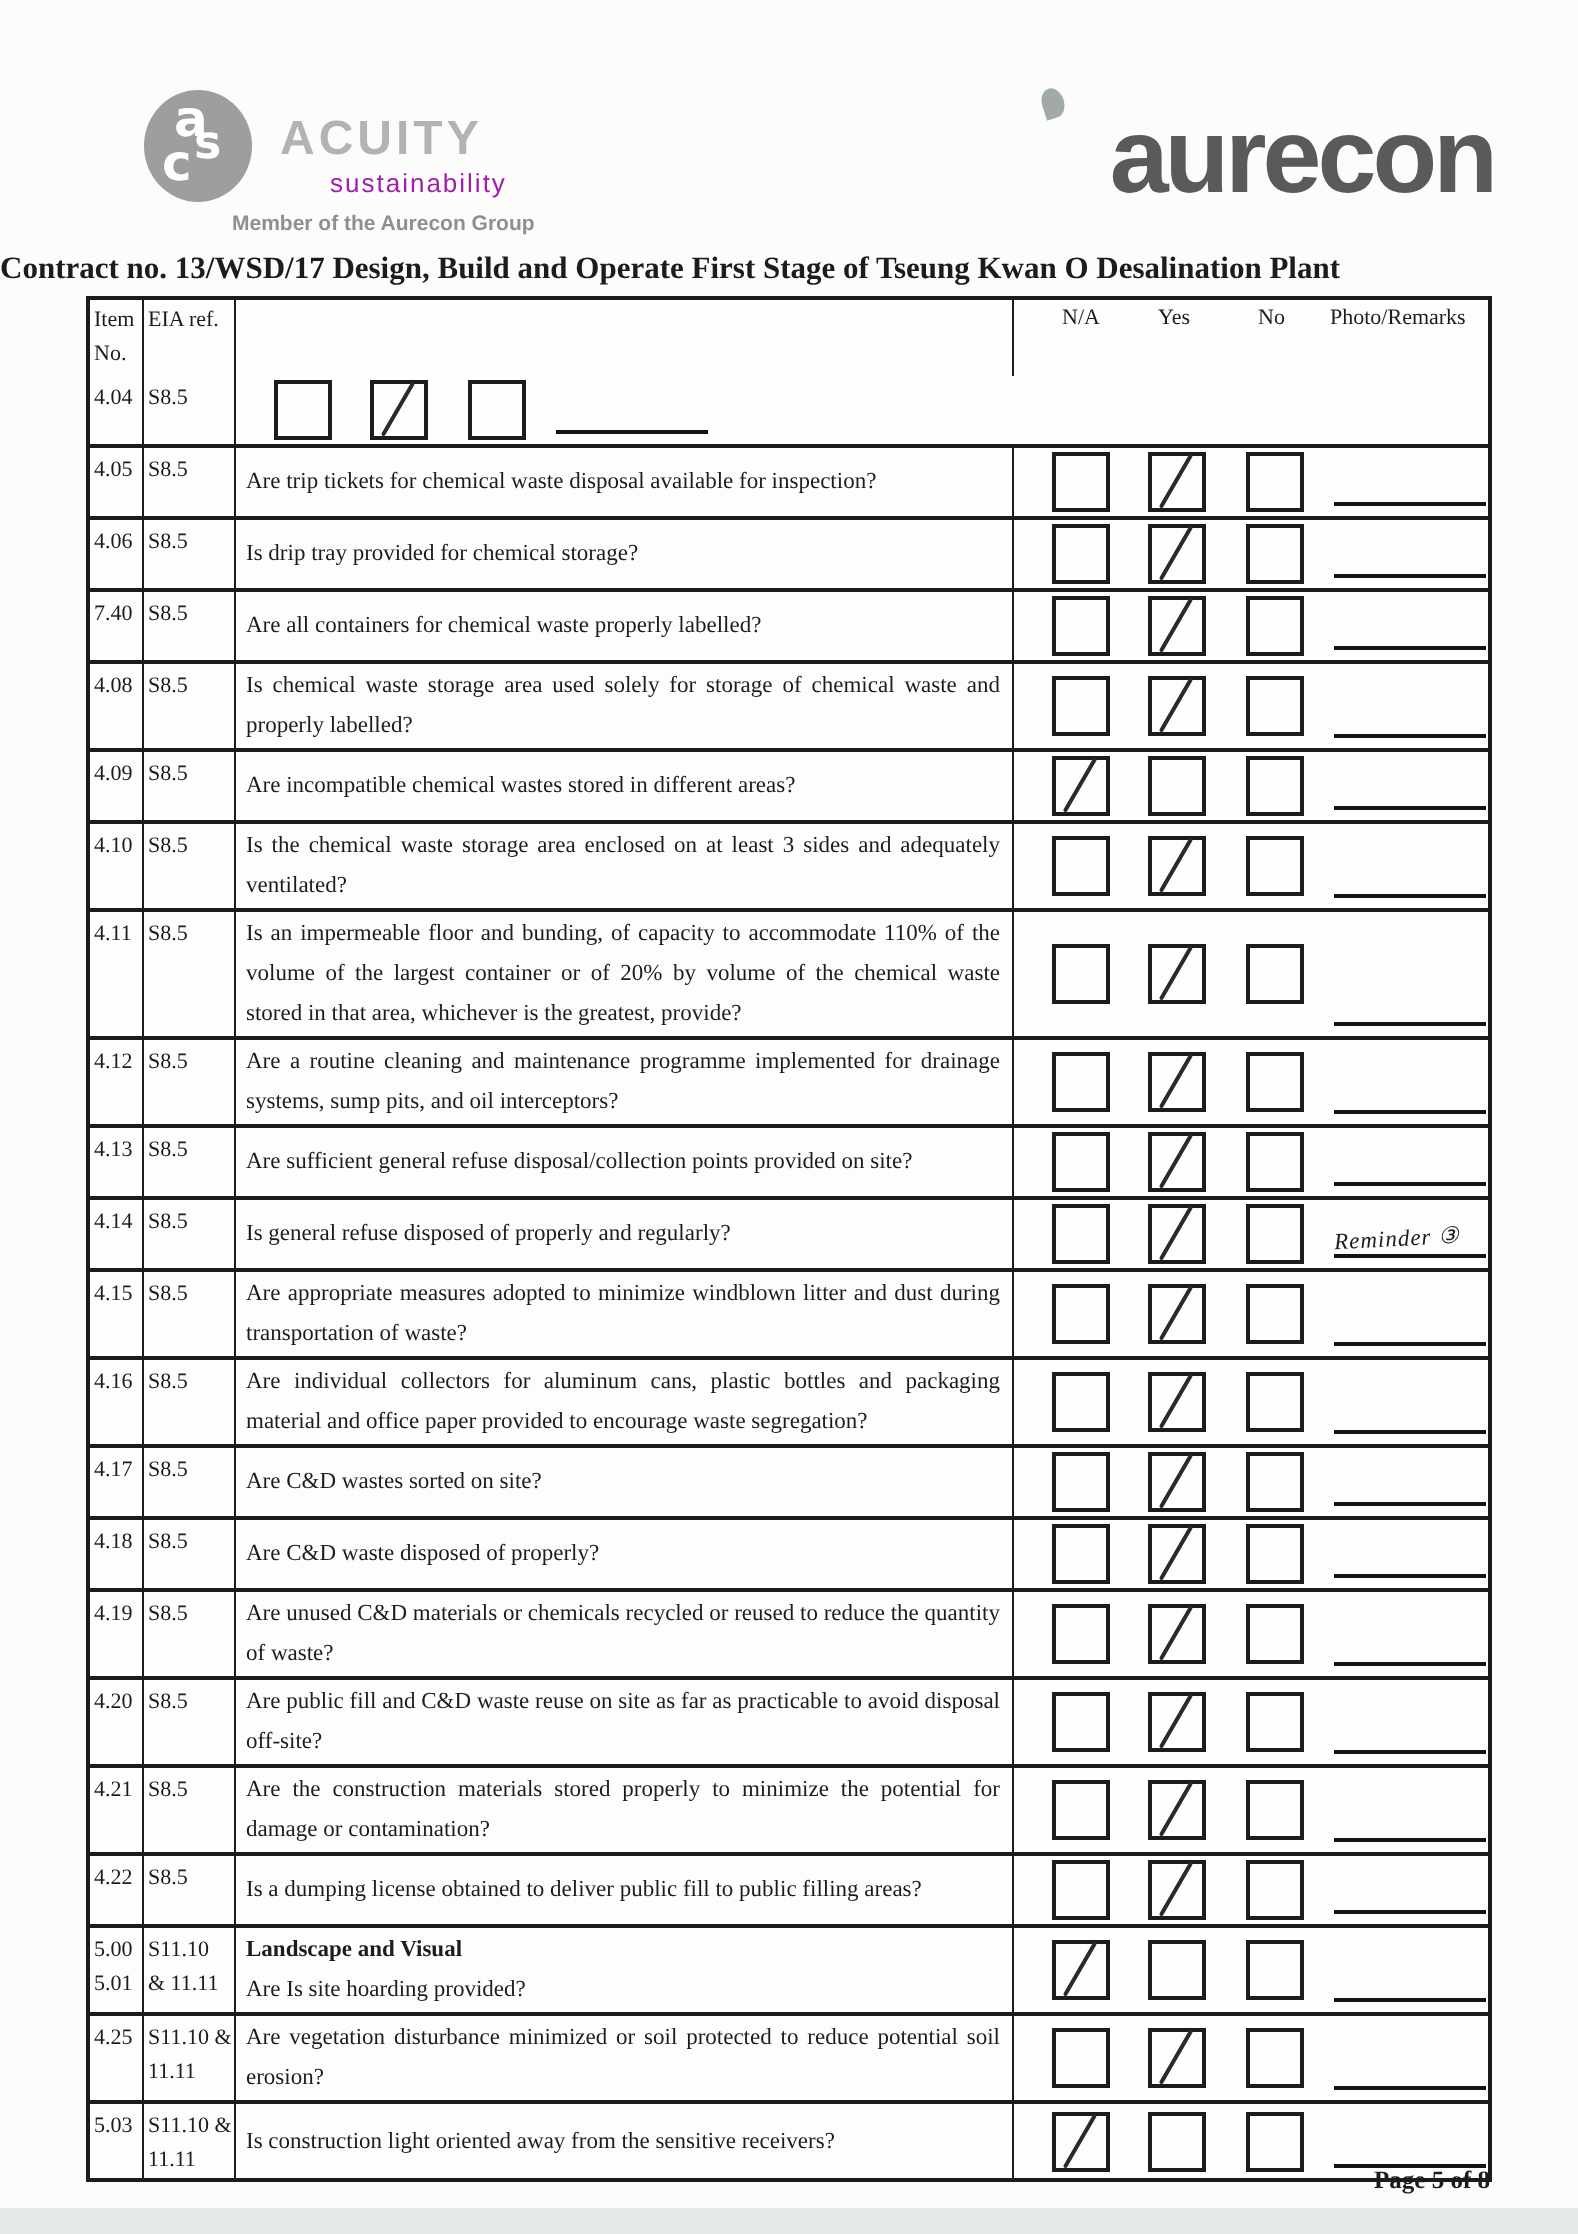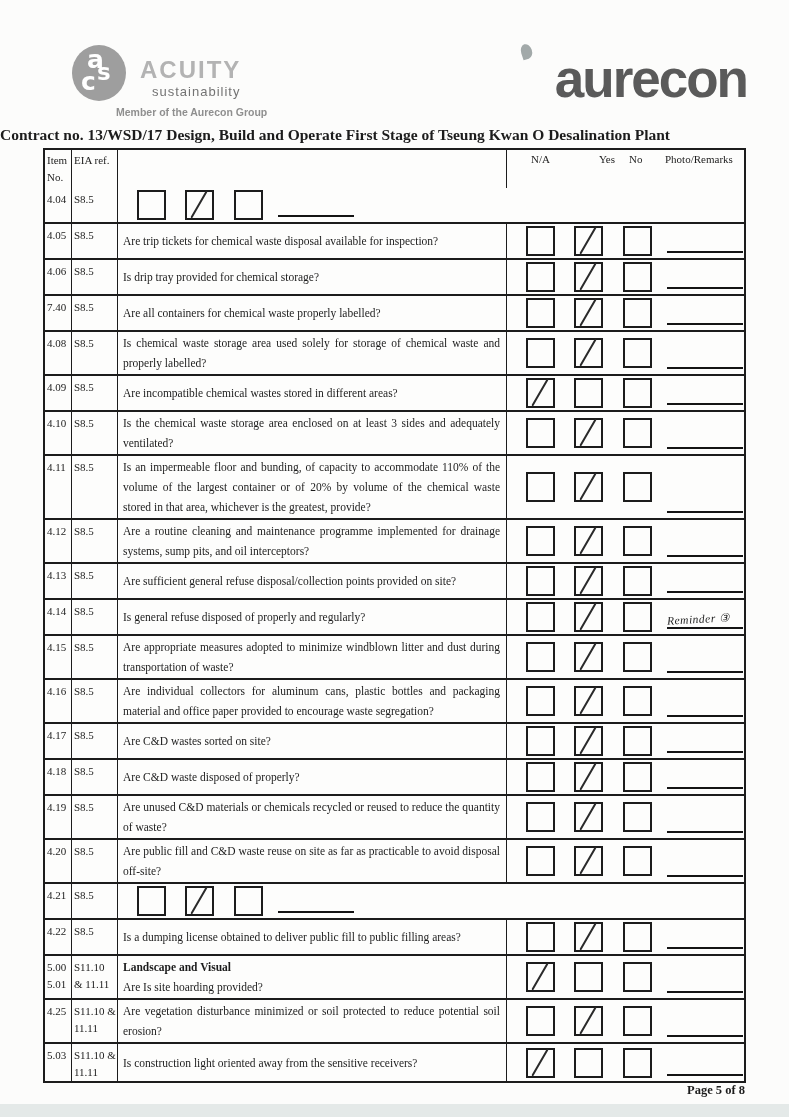--- a/index.html
+++ b/index.html
@@ -11,21 +11,21 @@
   .bottom-band{position:absolute;left:0;bottom:0;width:100%;height:13px;background:#e4e9e8;}
 
   
   .acuity{position:absolute;left:60px;top:40px;width:220px;height:82px;}
   .acs-circle{position:absolute;left:12px;top:5px;width:54px;height:56px;border-radius:50%;background:#9e9e9e;}
   .acs-circle span{position:absolute;color:#fff;font-family:"DejaVu Sans",sans-serif;font-weight:bold;line-height:1;}
   .acs-a{left:15px;top:2px;font-size:25px;}
   .acs-s{left:25px;top:16px;font-size:23px;}
   .acs-c{left:9px;top:24px;font-size:25px;}
   .acuity-name{position:absolute;left:80px;top:16px;font-family:"Liberation Sans",sans-serif;font-weight:bold;font-size:24px;letter-spacing:2px;color:#b3b3b3;}
-  .acuity-tag{position:absolute;left:92px;top:44px;font-family:"Liberation Sans",sans-serif;font-size:13px;letter-spacing:1px;color:#737373;}
+  .acuity-tag{position:absolute;left:105px;top:44px;font-family:"Liberation Sans",sans-serif;font-size:13px;letter-spacing:1px;color:#a21caf;}
   .acuity-member{position:absolute;left:56px;top:66px;font-family:"Liberation Sans",sans-serif;font-weight:bold;font-size:10.5px;color:#8f8f8f;}
   .aurecon{position:absolute;right:42px;top:44px;width:230px;height:70px;}
   .aurecon-word{position:absolute;right:0;top:8px;font-family:"Liberation Sans",sans-serif;font-weight:bold;font-size:53px;line-height:1;letter-spacing:-2px;color:#5a5a5a;}
   .aurecon-leaf{position:absolute;left:4px;top:0px;width:11px;height:15px;background:#a2a9a9;border-radius:50% 50% 50% 0;transform:rotate(-18deg);}
 
   
   .doc-title{position:absolute;left:0;top:126px;width:731px;text-align:left;font-weight:bold;font-size:15.5px;}
 
   
   .sheet-table{
@@ -48,21 +48,21 @@
   .box.marked::after{
     content:"";position:absolute;left:11px;top:-3px;bottom:-2px;width:2px;
     background:#2a2a2a;transform:rotate(30deg);border-radius:2px;
   }
   .uline{position:absolute;left:160px;width:76px;bottom:5px;border-bottom:2px solid #141414;}
   .rmk{position:absolute;left:0px;bottom:1px;white-space:nowrap;font-style:italic;font-size:11.5px;transform:rotate(-3deg);letter-spacing:0.5px;}
 
   .row.header{min-height:38px;}
   .row.header .c-item,.row.header .c-eia{padding-top:2px;}
   .hl{position:absolute;top:3px;font-size:11px;}
-  .h-na{left:24px;} .h-yes{left:72px;margin-left:20px;} .h-no{left:122px;} .h-rem{left:158px;}
+  .h-na{left:24px;} .h-yes{left:72px;} .h-no{left:122px;} .h-rem{left:158px;}
 
   
   .page-num{position:absolute;right:44px;top:1083px;font-size:12.5px;font-weight:bold;}
 </style>
 </head>
 <body>
 
 <div class="page">
 
   <div class="acuity">
@@ -419,20 +419,25 @@
             <span class="uline"></span>
           </div>
         </div>
         <div class="row">
           <div class="cell c-item">
             <div>4.21</div>
           </div>
           <div class="cell c-eia">
             <div>S8.5</div>
           </div>
+          <div class="cell c-q">
+            <div class="qwrap">
+              <div class="qtext">Are the construction materials stored properly to minimize the potential for damage or contamination?</div>
+            </div>
+          </div>
           <div class="cell c-checks">
             <span class="box b-na"></span>
             <span class="box b-yes marked"></span>
             <span class="box b-no"></span>
             <span class="uline"></span>
           </div>
         </div>
         <div class="row">
           <div class="cell c-item">
             <div>4.22</div>

